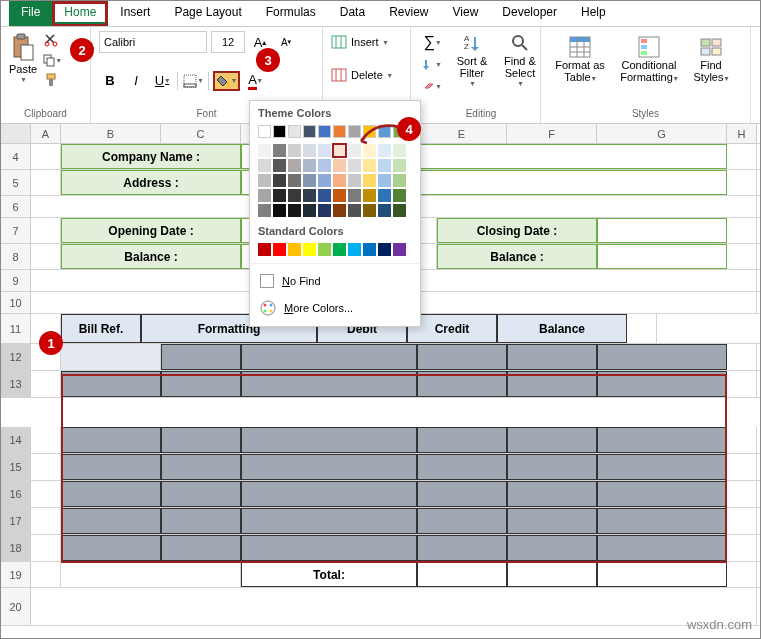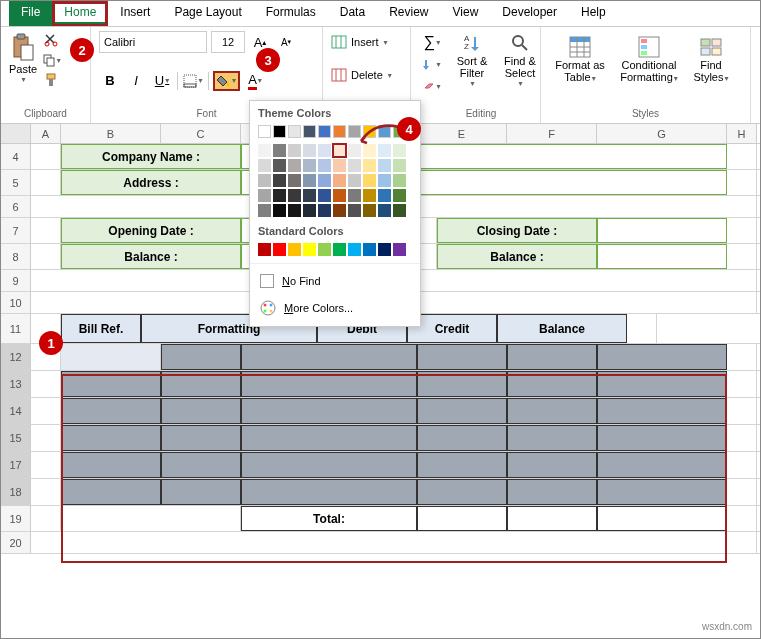--- a/index.html
+++ b/index.html
@@ -67,21 +67,21 @@
 
 .color-popup { position: absolute; left: 248px; top: 99px; width: 172px; background: #fff; border: 1px solid #ccc; box-shadow: 2px 2px 8px rgba(0,0,0,0.2); z-index: 50; padding-bottom: 4px; }
 .popup-title { font-size: 11px; font-weight: bold; padding: 6px 8px; color: #555; }
 .swatch-row { display: flex; gap: 2px; padding: 0 8px; margin-bottom: 2px; }
 .swatch { width: 13px; height: 13px; cursor: pointer; }
 .swatch.hl { border: 2px solid #a02020; width: 15px; height: 15px; margin: -1px; }
 .popup-item { display: flex; align-items: center; gap: 8px; padding: 6px 10px; font-size: 11px; cursor: pointer; }
 .ul { text-decoration: underline; }
 
 .sel-border { position: absolute; border: 2px solid #a02020; pointer-events: none; z-index: 10; }
-.watermark { position: absolute; right: 8px; bottom: 6px; font-size: 10px; color: #888; }
+.watermark { position: absolute; right: 8px; bottom: 6px; font-size: 13px; color: #888; }
 
 svg { display: block; }
 </style>
 </head>
 <body>
 
 <div class="tabs">
   <div class="tab file">File</div>
   <div class="tab active">Home</div>
   <div class="tab">Insert</div>
@@ -372,33 +372,44 @@
       <div class="row-h sel">13</div>
     <div class="cell" style="width:30px"></div>
     <div class="cell sel-cell" style="width:100px"></div>
     <div class="cell sel-cell" style="width:80px"></div>
     <div class="cell sel-cell" style="width:176px"></div>
     <div class="cell sel-cell" style="width:90px"></div>
     <div class="cell sel-cell" style="width:90px"></div>
     <div class="cell sel-cell" style="width:130px"></div>
     <div class="cell" style="width:30px"></div>
     </div>
-    <div class="row" style="height: 27px;">
+    <div class="row" style="height: 27px; margin-top: 29px;">
       <div class="row-h sel">14</div>
     <div class="cell" style="width:30px"></div>
     <div class="cell sel-cell" style="width:100px"></div>
     <div class="cell sel-cell" style="width:80px"></div>
     <div class="cell sel-cell" style="width:176px"></div>
     <div class="cell sel-cell" style="width:90px"></div>
     <div class="cell sel-cell" style="width:90px"></div>
     <div class="cell sel-cell" style="width:130px"></div>
     <div class="cell" style="width:30px"></div>
     </div>
     <div class="row" style="height: 27px;">
       <div class="row-h sel">15</div>
+    <div class="cell" style="width:30px"></div>
+    <div class="cell sel-cell" style="width:100px"></div>
+    <div class="cell sel-cell" style="width:80px"></div>
+    <div class="cell sel-cell" style="width:176px"></div>
+    <div class="cell sel-cell" style="width:90px"></div>
+    <div class="cell sel-cell" style="width:90px"></div>
+    <div class="cell sel-cell" style="width:130px"></div>
+    <div class="cell" style="width:30px"></div>
+    </div>
+    <div class="row" style="height: 27px;">
+      <div class="row-h sel">16</div>
     <div class="cell" style="width:30px"></div>
     <div class="cell sel-cell" style="width:100px"></div>
     <div class="cell sel-cell" style="width:80px"></div>
     <div class="cell sel-cell" style="width:176px"></div>
     <div class="cell sel-cell" style="width:90px"></div>
     <div class="cell sel-cell" style="width:90px"></div>
     <div class="cell sel-cell" style="width:130px"></div>
     <div class="cell" style="width:30px"></div>
     </div>
     <div class="row" style="height: 27px;">
@@ -428,21 +439,21 @@
 <div class="row" style="height:26px">
   <div class="row-h">19</div>
   <div class="cell" style="width:30px"></div>
   <div class="cell" style="width:180px"></div>
   <div class="cell total-cell" style="width:176px">Total:</div>
   <div class="cell total-cell" style="width:90px"></div>
   <div class="cell total-cell" style="width:90px"></div>
   <div class="cell total-cell" style="width:130px"></div>
   <div class="cell" style="width:30px"></div>
 </div>
-<div class="row" style="height:22px">
+<div class="row" style="height:38px">
     <div class="row-h">20</div>
     <div class="cell" style="width:726px"></div>
   </div>
 
 <div class="sel-border" style="left:60px;top:373px;width:666px;height:189px"></div>
 
 <div class="color-popup">
   <div class="popup-title">Theme Colors</div>
   <div id="theme-row0" class="swatch-row">
       <div class="swatch" style="background: rgb(255, 255, 255); border: 1px solid rgb(204, 204, 204);"></div>

